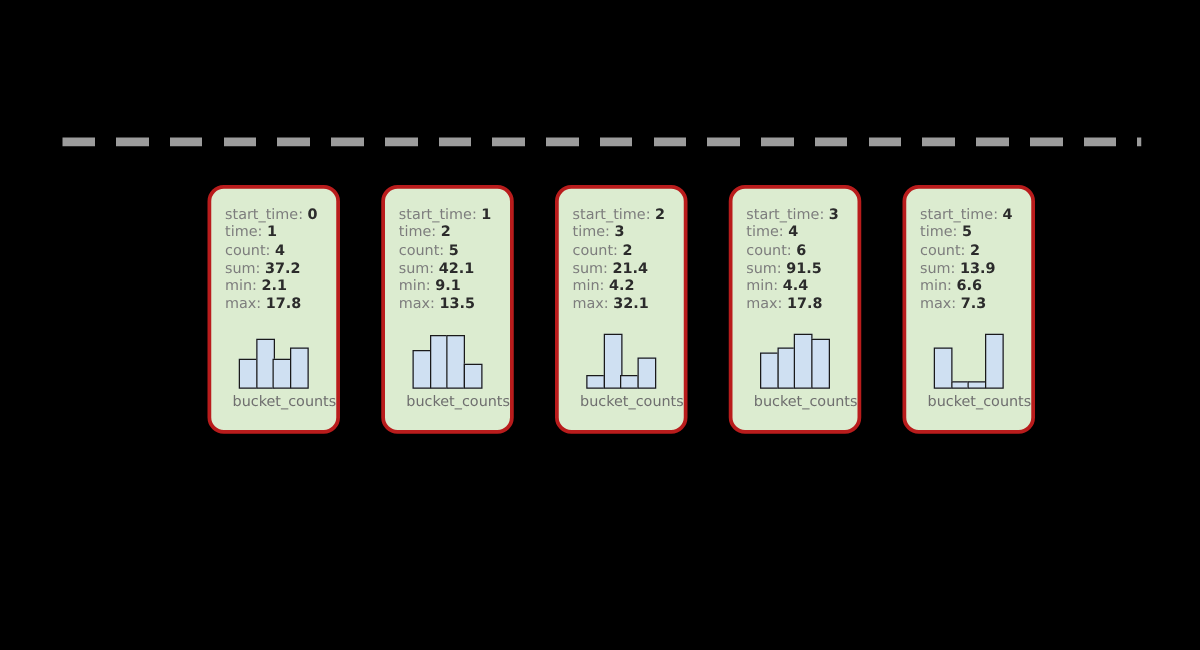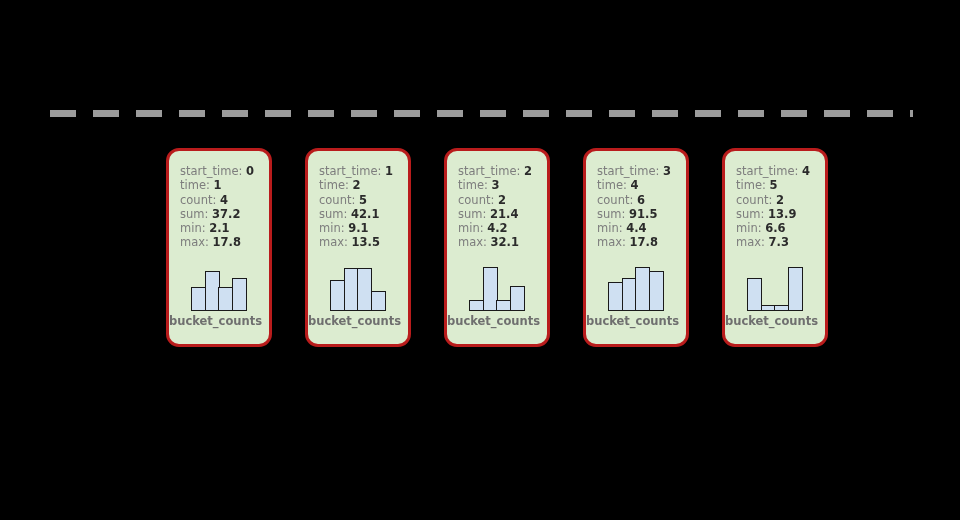--- a/index.html
+++ b/index.html
@@ -112,25 +112,24 @@
 
   .hist-bar:last-child {
     margin-right: 0;
   }
 
   .chart-caption {
     position: absolute;
     left: 0;
     right: 0;
     bottom: 16px;
-    text-align: left;
+    text-align: right;
     font-size: 11.5px;
     color: #6f6f6f;
     white-space: nowrap;
-    font-weight: bold;
   }
 </style>
 </head>
 <body>
 
 <div id="canvas">
 
   <div class="timeline-rule"></div>
 
   <div class="card-row">

